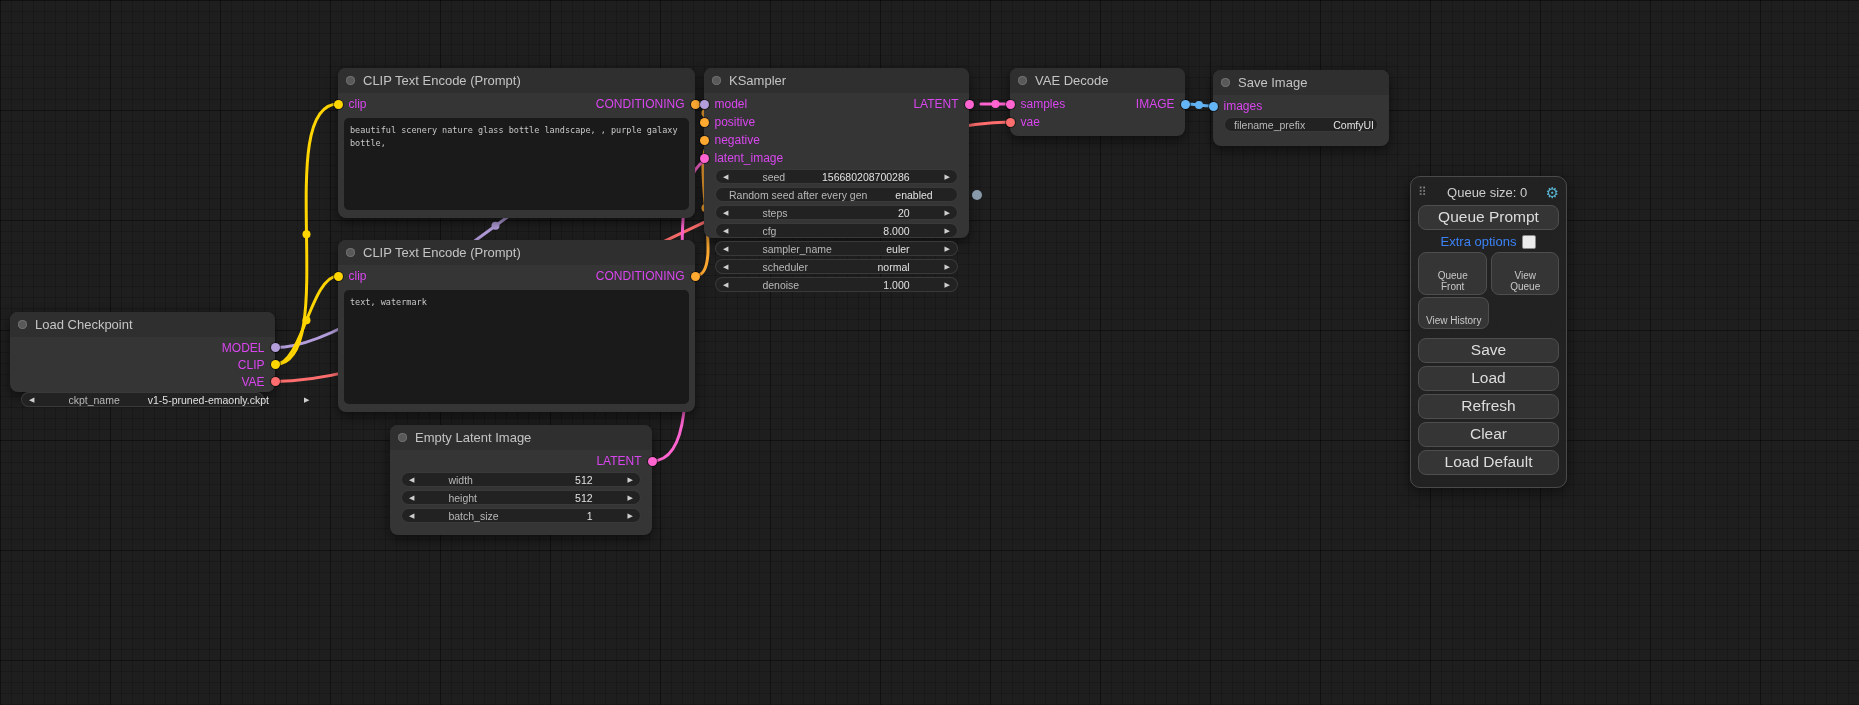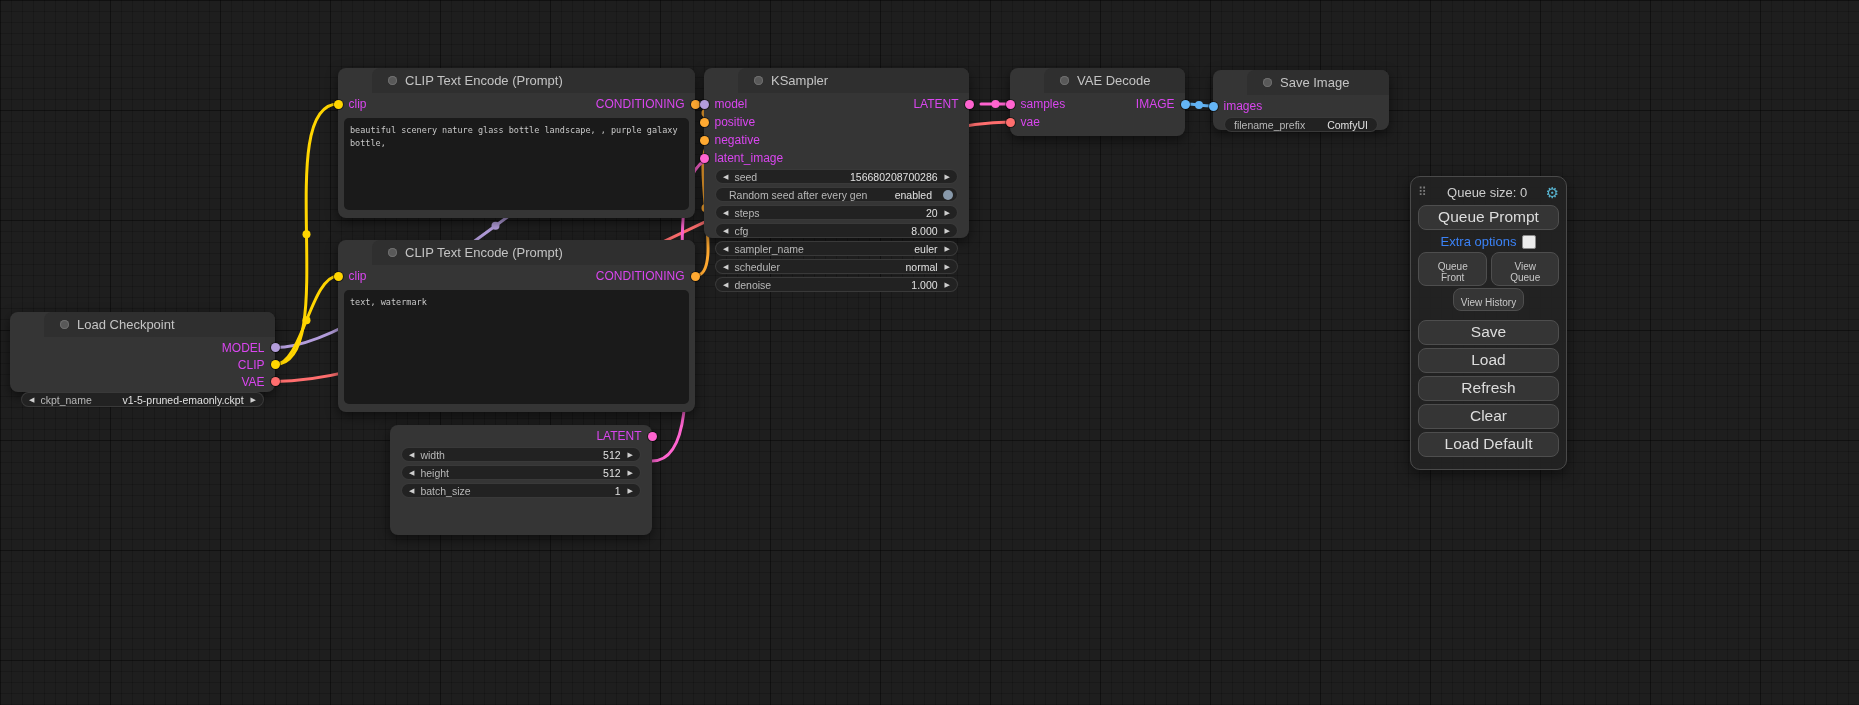--- a/index.html
+++ b/index.html
@@ -23,36 +23,36 @@
   .s-vae{stroke:var(--c-vae);}     .f-vae{fill:var(--c-vae);}
   .s-cond{stroke:var(--c-conditioning);} .f-cond{fill:var(--c-conditioning);}
   .s-latent{stroke:var(--c-latent);} .f-latent{fill:var(--c-latent);}
   .s-image{stroke:var(--c-image);} .f-image{fill:var(--c-image);}
 
   
   .node{position:absolute;background:var(--c-node-bg);border-radius:8px;
         box-shadow:0 4px 12px rgba(0,0,0,.55);z-index:2;box-sizing:border-box;}
   .node-title{height:25px;display:flex;align-items:center;gap:8px;
         background:var(--c-node-title-bg);border-radius:8px 8px 0 0;
-        font-size:13px;color:#c4c4c4;padding:0 16px;margin-left:34px;}
+        font-size:13px;color:#c4c4c4;padding:0 8px;}
   .collapse-dot{width:9px;height:9px;border-radius:50%;background:#595959;
         box-shadow:inset 0 0 0 1px #6f6f6f;flex:none;}
   .rows{padding-top:2px;}
   .io-row{display:flex;align-items:center;height:18px;}
   .io-row.compact{height:17px;}
   .dot{width:9px;height:9px;border-radius:50%;box-shadow:0 0 0 1px rgba(0,0,0,.45);flex:none;}
   .dot.in{margin-left:-4.5px;margin-right:6px;}
   .dot.out{margin-left:6px;margin-right:-4.5px;}
   .slot-label{font-size:12px;color:#d946ef;white-space:nowrap;}
   .spacer{flex:1;}
 
   .widget{height:15px;background:var(--c-widget-bg);border-radius:8px;
         margin:2px 11px 3px;display:flex;align-items:center;
         font-size:10.5px;color:#b8b8b8;padding:0 7px;
-        border:1px solid rgba(120,120,120,.28);box-sizing:border-box;}
+        border:1px solid rgba(120,120,120,.28);box-sizing:border-box;gap:28px;}
   .arr{font-size:7px;color:#cfcfcf;line-height:1;flex:none;}
   .wlabel{margin-left:6px;white-space:nowrap;}
   .wvalue{margin-left:auto;margin-right:7px;color:#e0e0e0;white-space:nowrap;}
   .widget.noarr .wlabel{margin-left:2px;}
   .widget.noarr .wvalue{margin-right:2px;text-align:right;}
   .knob{width:10px;height:10px;border-radius:50%;background:var(--c-toggle-knob);
         margin-left:4px;margin-right:-3px;flex:none;}
 
   .prompt{position:absolute;left:6px;right:6px;top:50px;bottom:8px;
         background:#1a1a1a;border:none;border-radius:5px;color:#c9c9c9;
@@ -70,23 +70,23 @@
   .btn{display:block;width:100%;background:var(--c-button-bg);
         border:1px solid var(--c-button-border);border-radius:8px;color:#dddddd;
         font-size:15.5px;font-family:inherit;padding:2px 0 3px;margin:3px 0;
         text-align:center;cursor:pointer;}
   .extra-row{display:flex;align-items:center;justify-content:center;gap:6px;
         color:#3b82f6;font-size:13px;margin:4px 0 3px;}
   .checkbox{width:12px;height:12px;background:#ececec;border:1px solid #8a8a8a;
         border-radius:2px;cursor:pointer;flex:none;}
   .small-row{display:flex;justify-content:center;gap:4px;margin:1px 0;}
   .btn-sm{background:var(--c-button-bg);border:1px solid var(--c-button-border);
-        border-radius:8px;color:#c8c8c8;font-size:10px;padding:8px 7px 2px;
+        border-radius:8px;color:#c8c8c8;font-size:10px;padding:17px 7px 2px;
         font-family:inherit;cursor:pointer;}
-  .vh-row{display:flex;justify-content:center;margin:2px 0 9px;}
+  .vh-row{display:flex;margin:2px 0 9px;}
 </style>
 </head>
 <body>
 
 <svg class="wires" width="1859" height="705">
   <path class="lk s-model" d="M275,347.5 C385,347.5 606,104 716,104"></path>
   <path class="lk s-clip" d="M275,364.5 C342,364.5 271,104 338,104"></path>
   <path class="lk s-clip" d="M275,364.5 C302,364.5 311,276 338,276"></path>
   <path class="lk s-vae" d="M275,381.5 C470,381.5 815,122 1010,122"></path>
   <path class="lk s-cond" d="M695,104 C720,104 691,122 716,122"></path>
@@ -163,20 +163,24 @@
       <span class="slot-label">clip</span>
       <span class="spacer"></span>
       <span class="slot-label">CONDITIONING</span>
       <span class="dot out" style="background:var(--c-conditioning)"></span>
     </div>
   </div>
   <textarea class="prompt" spellcheck="false" style="">text, watermark</textarea>
 </div>
 
 <div class="node" style="left:390px;top:425px;width:262px;height:110px">
+  <div class="node-title">
+    <span class="collapse-dot"></span>
+    <span>Empty Latent Image</span>
+  </div>
   <div class="rows">
     <div class="io-row">
       <span class="spacer"></span>
       <span class="slot-label">LATENT</span>
       <span class="dot out" style="background:var(--c-latent)"></span>
     </div>
     <div class="widget">
       <span class="arr">◀</span>
       <span class="wlabel">width</span>
       <span class="wvalue">512</span>
@@ -279,21 +283,21 @@
       <span class="slot-label">IMAGE</span>
       <span class="dot out" style="background:var(--c-image)"></span>
     </div>
     <div class="io-row">
       <span class="dot in" style="background:var(--c-vae)"></span>
       <span class="slot-label">vae</span>
     </div>
   </div>
 </div>
 
-<div class="node" style="left:1213px;top:70px;width:176px;height:60px">
+<div class="node" style="left:1213px;top:70px;width:176px;height:76px">
   <div class="node-title">
     <span class="collapse-dot"></span>
     <span>Save Image</span>
   </div>
   <div class="rows">
     <div class="io-row">
       <span class="dot in" style="background:var(--c-image)"></span>
       <span class="slot-label">images</span>
     </div>
     <div class="widget noarr">

